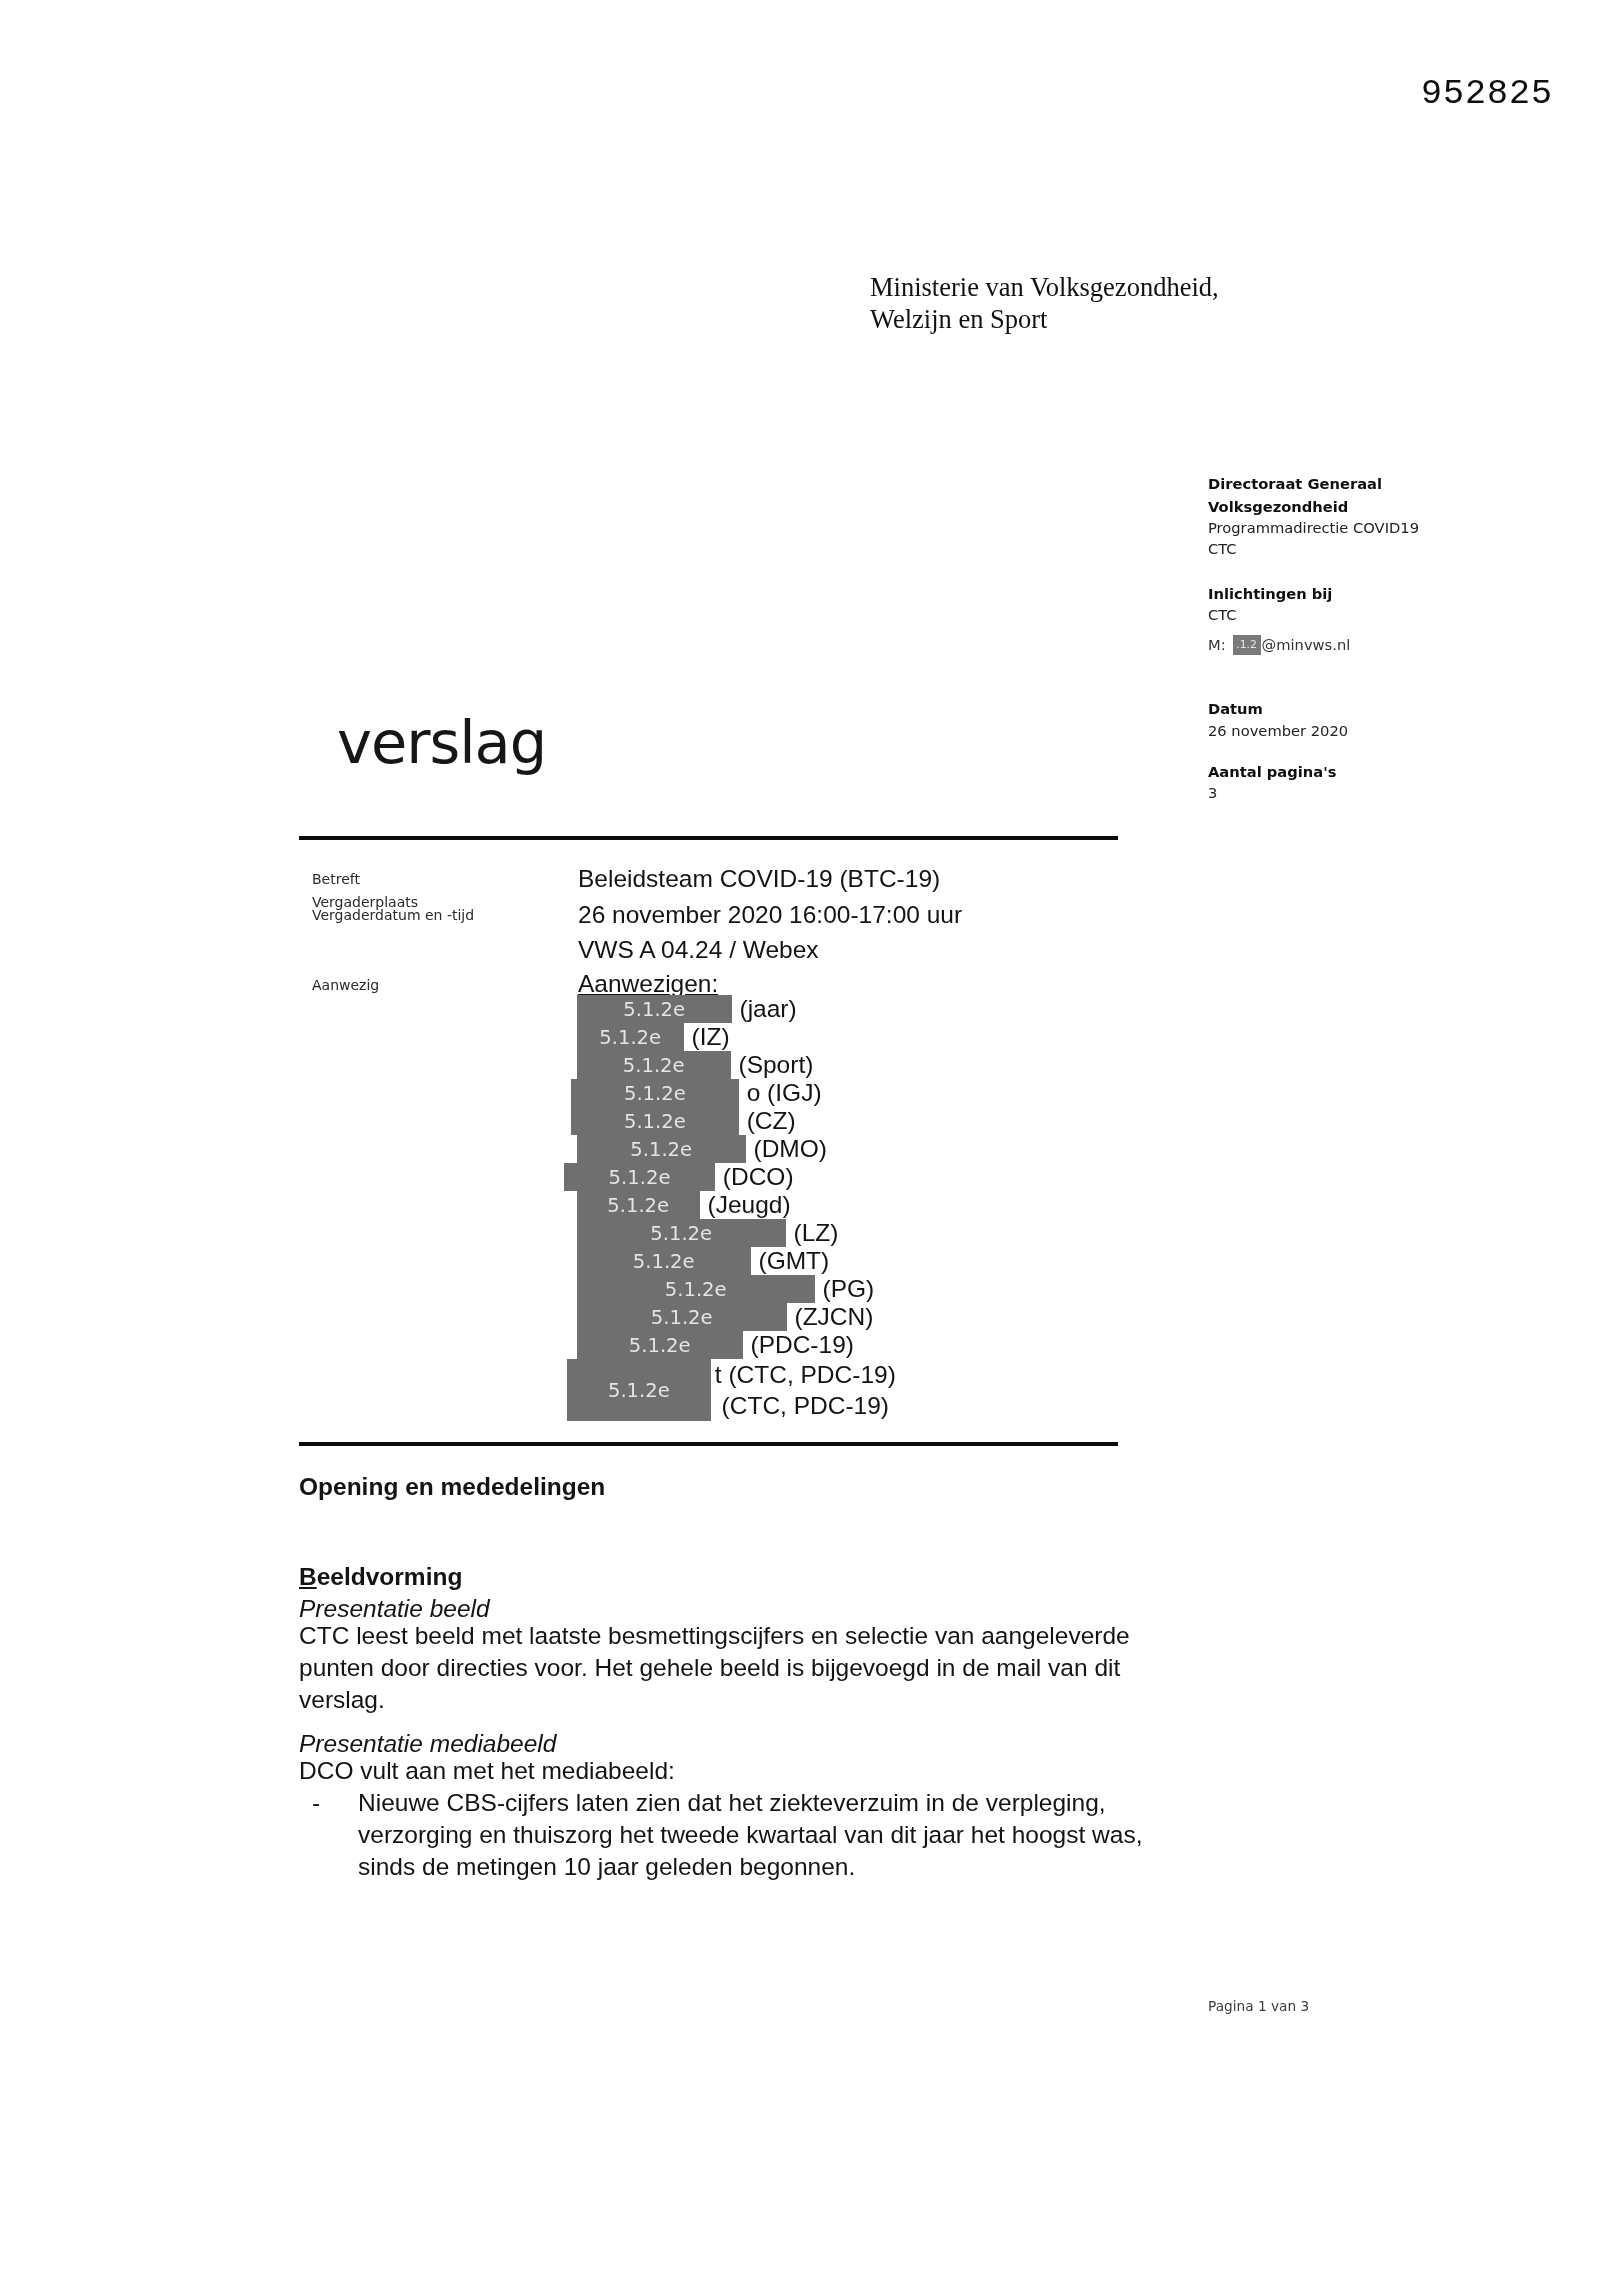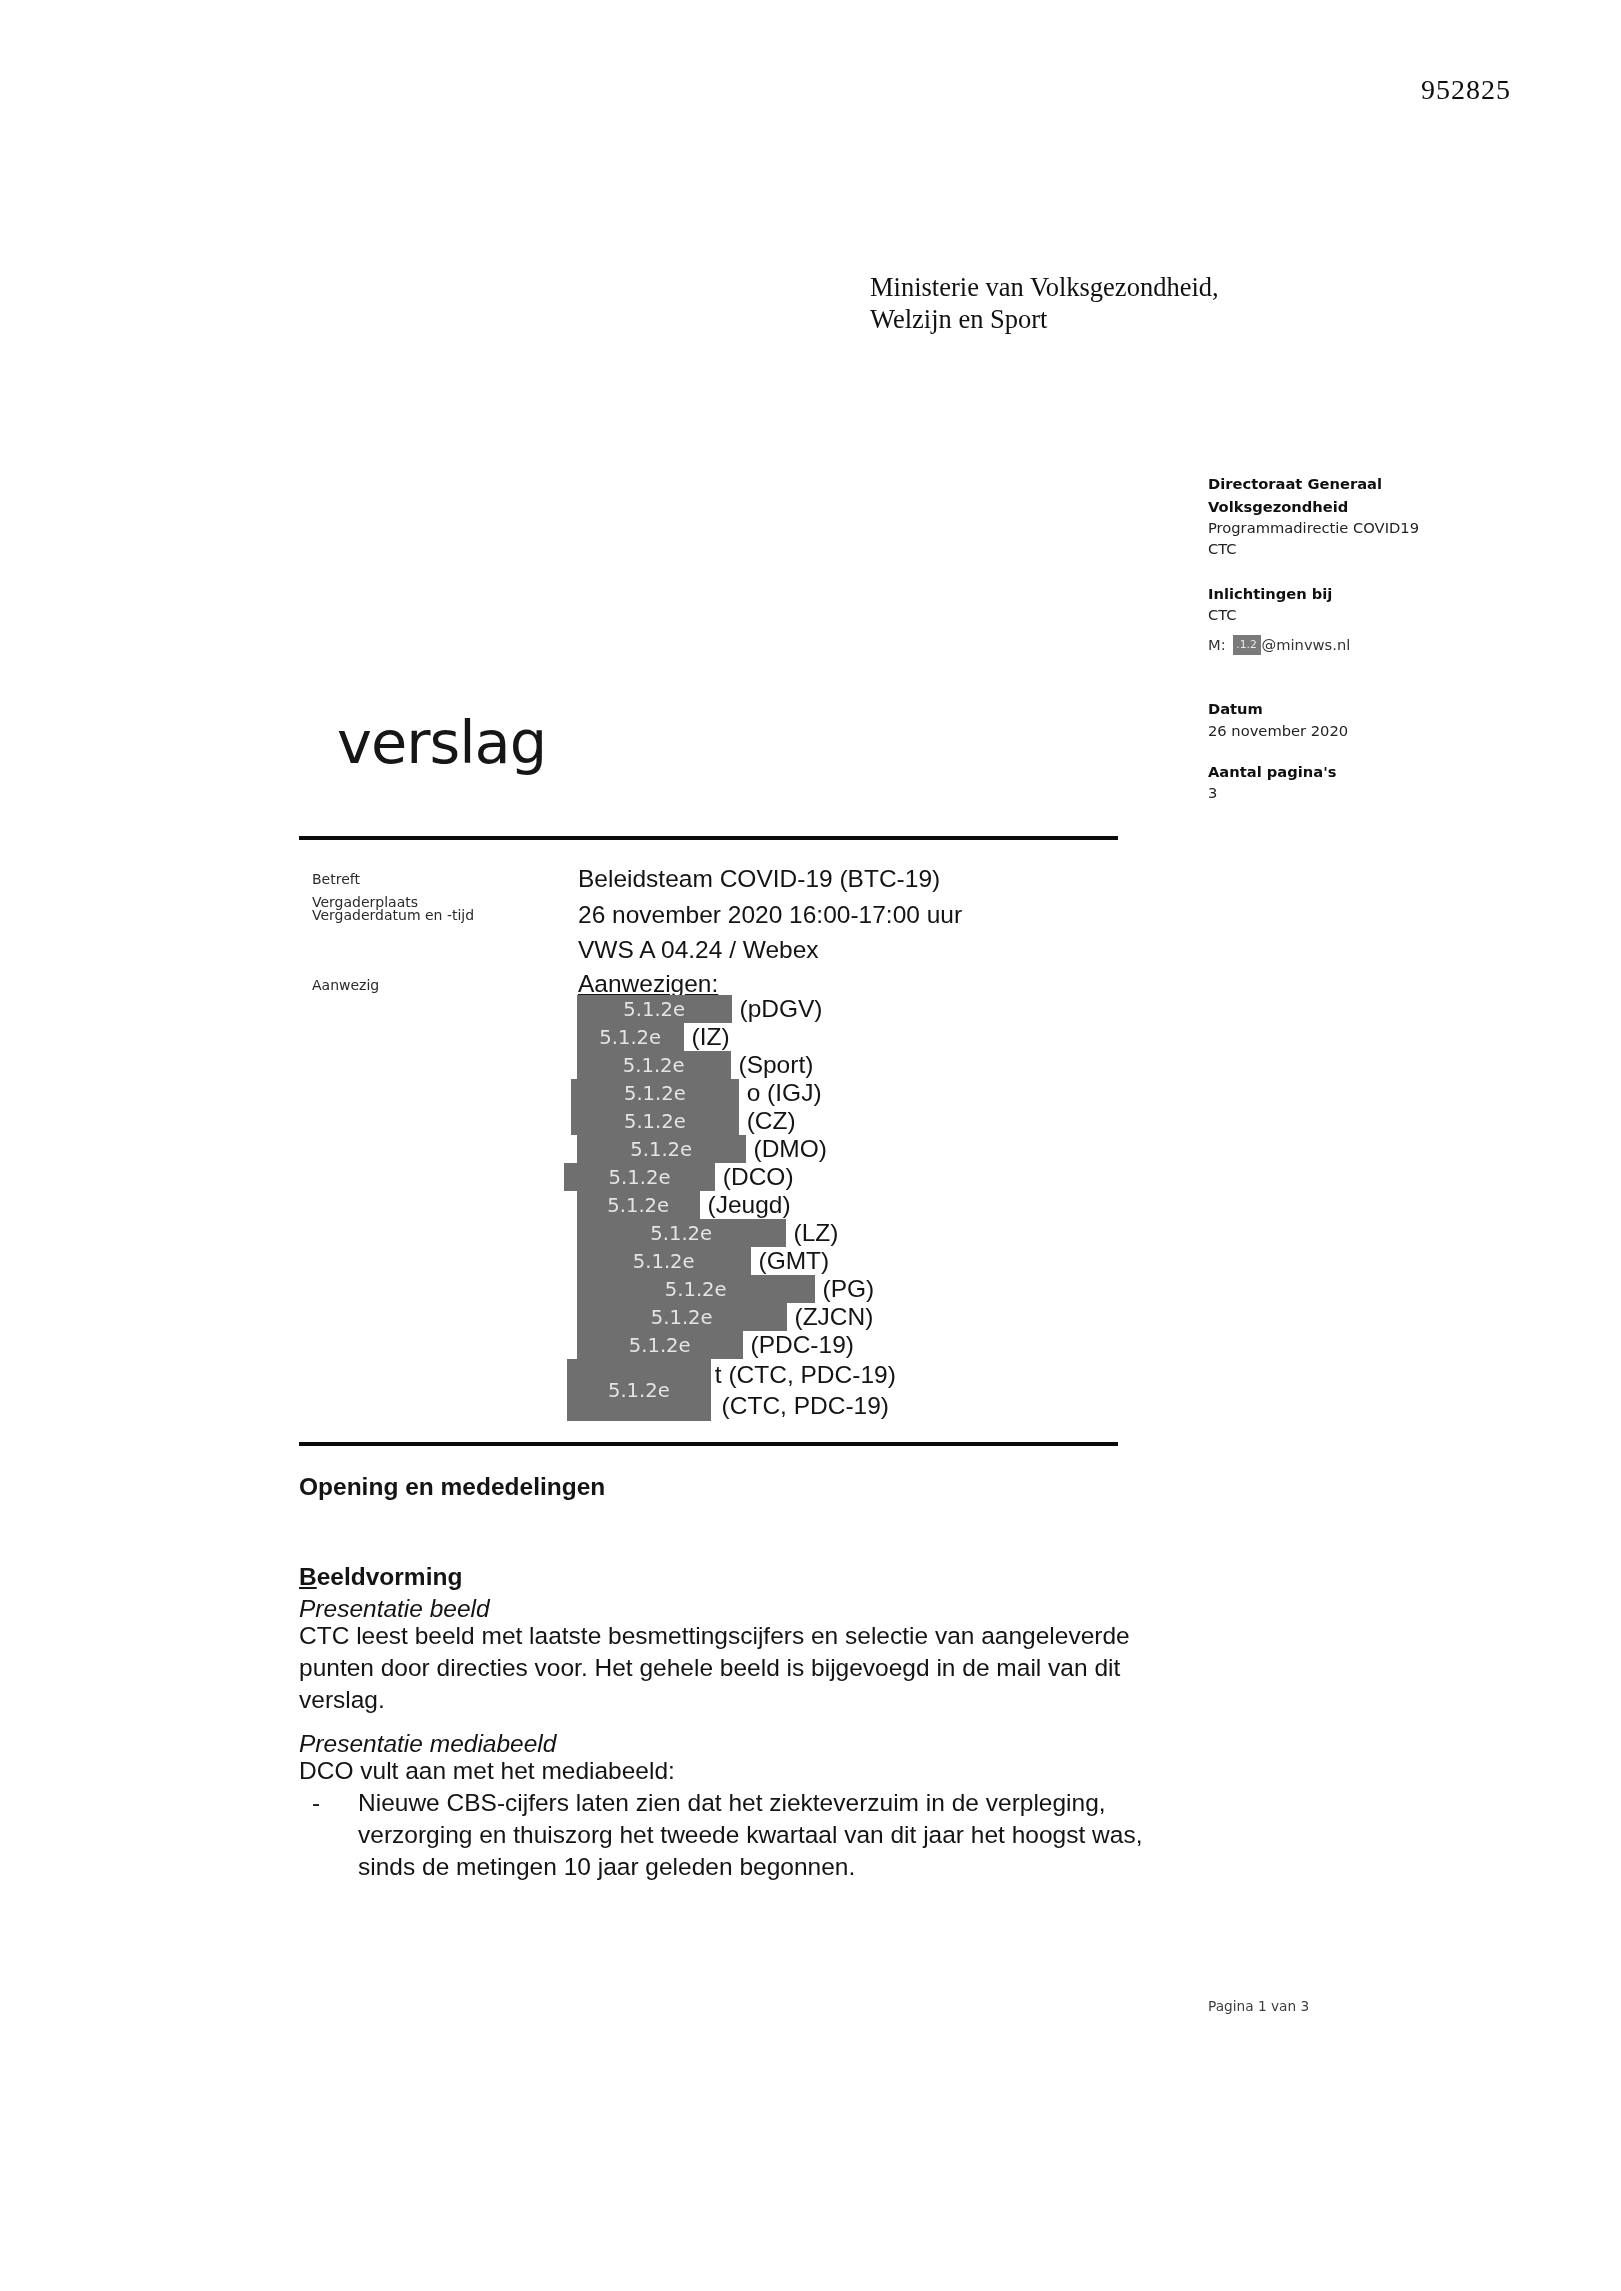--- a/index.html
+++ b/index.html
@@ -10,22 +10,22 @@
     background:#ffffff;
     font-family:"Liberation Sans", sans-serif;
     color:#1a1a1a;
     overflow:hidden;
   }
   .abs{position:absolute;}
 
   
   .doc-number{
     left:1421px; top:74px;
-    font-size:28px; letter-spacing:1px; color:#0d0d0d;
-    font-family:Liberation Serif, serif;
+    font-size:35px; letter-spacing:1px; color:#0d0d0d;
+    font-family:Liberation Mono, monospace;
   }
 
   
   .ministry{
     left:870px; top:271px;
     font-family:"Liberation Serif", serif;
     font-size:26.5px; line-height:32px; color:#111;
     white-space:pre-line;
   }
 
@@ -152,21 +152,21 @@
 
   <div class="abs meta-label" style="top:894px;text-align:center;">Vergaderplaats</div>
   <div class="abs meta-value" style="top:936px;">VWS A 04.24 / Webex</div>
 
   <div class="abs meta-label" style="top:977px;">Aanwezig</div>
   <div class="abs meta-value underlined" style="top:970px;">Aanwezigen:</div>
 
   <div class="abs attendees">
     <div class="att-row">
       <div class="redbox" style="margin-left:12.7px;width:155px;">5.1.2e</div>
-      <span class="att-label">(pDGV)</span>
+      <span class="att-label">(jaar)</span>
     </div>
     <div class="att-row">
       <div class="redbox" style="margin-left:12.7px;width:107px;">5.1.2e</div>
       <span class="att-label">(IZ)</span>
     </div>
     <div class="att-row">
       <div class="redbox" style="margin-left:12.7px;width:154px;">5.1.2e</div>
       <span class="att-label">(Sport)</span>
     </div>
     <div class="att-row">

